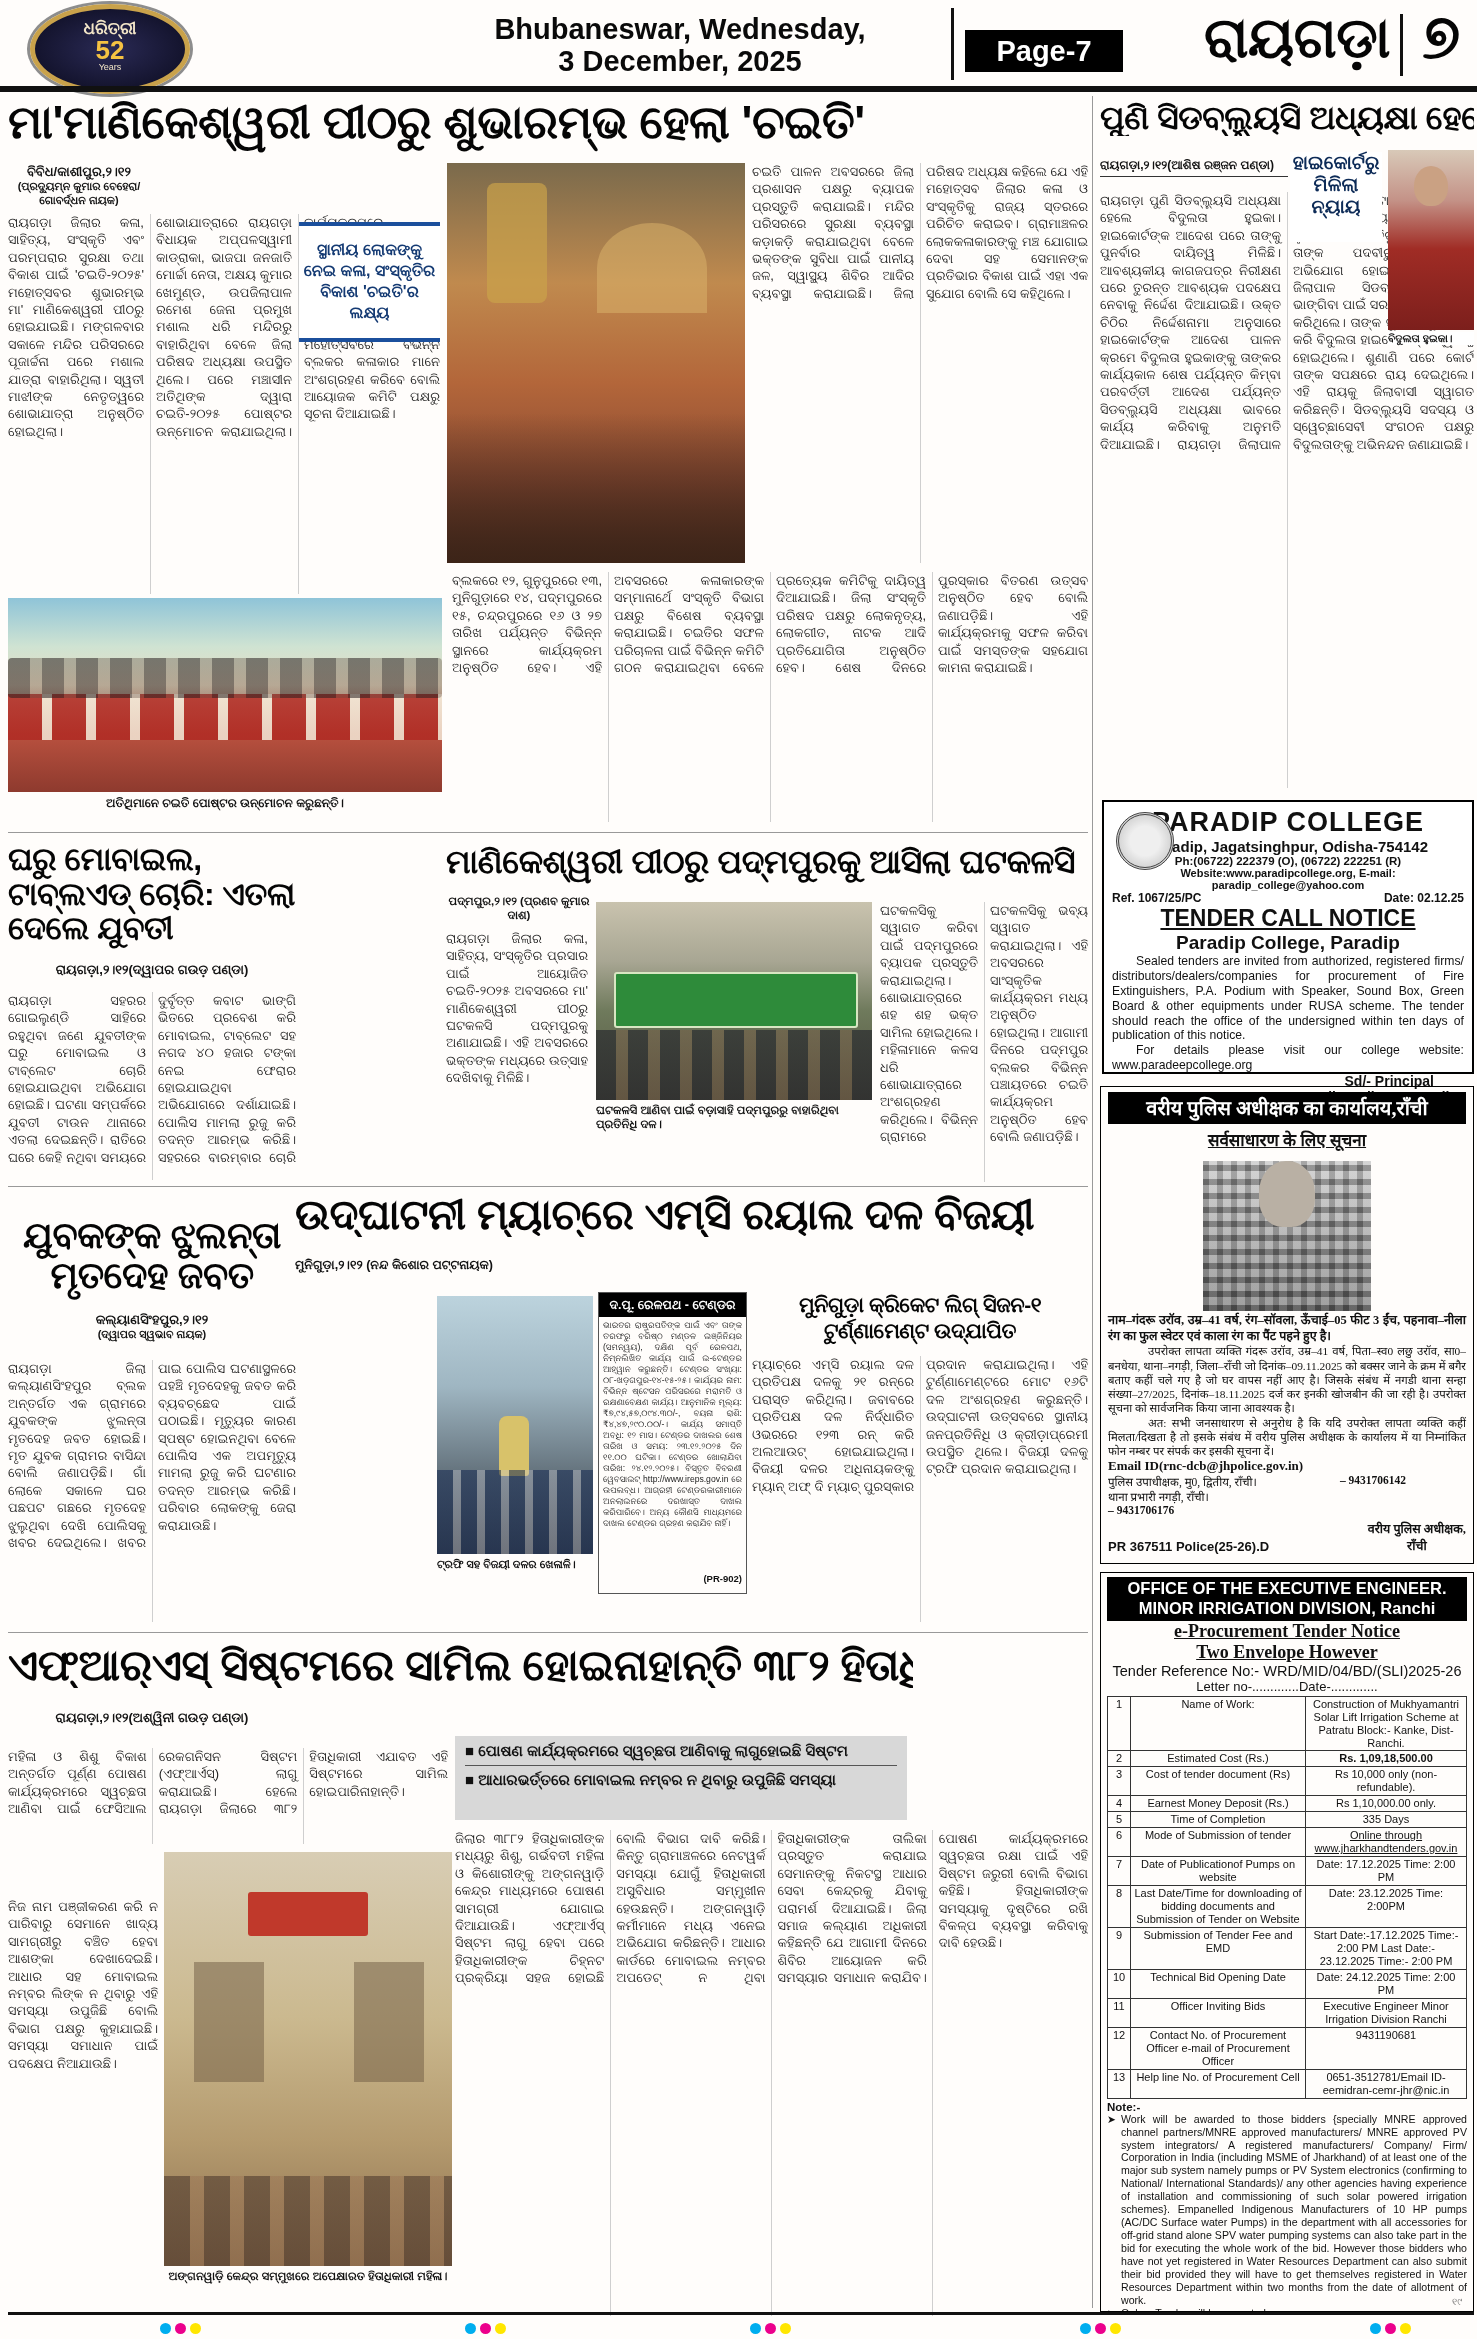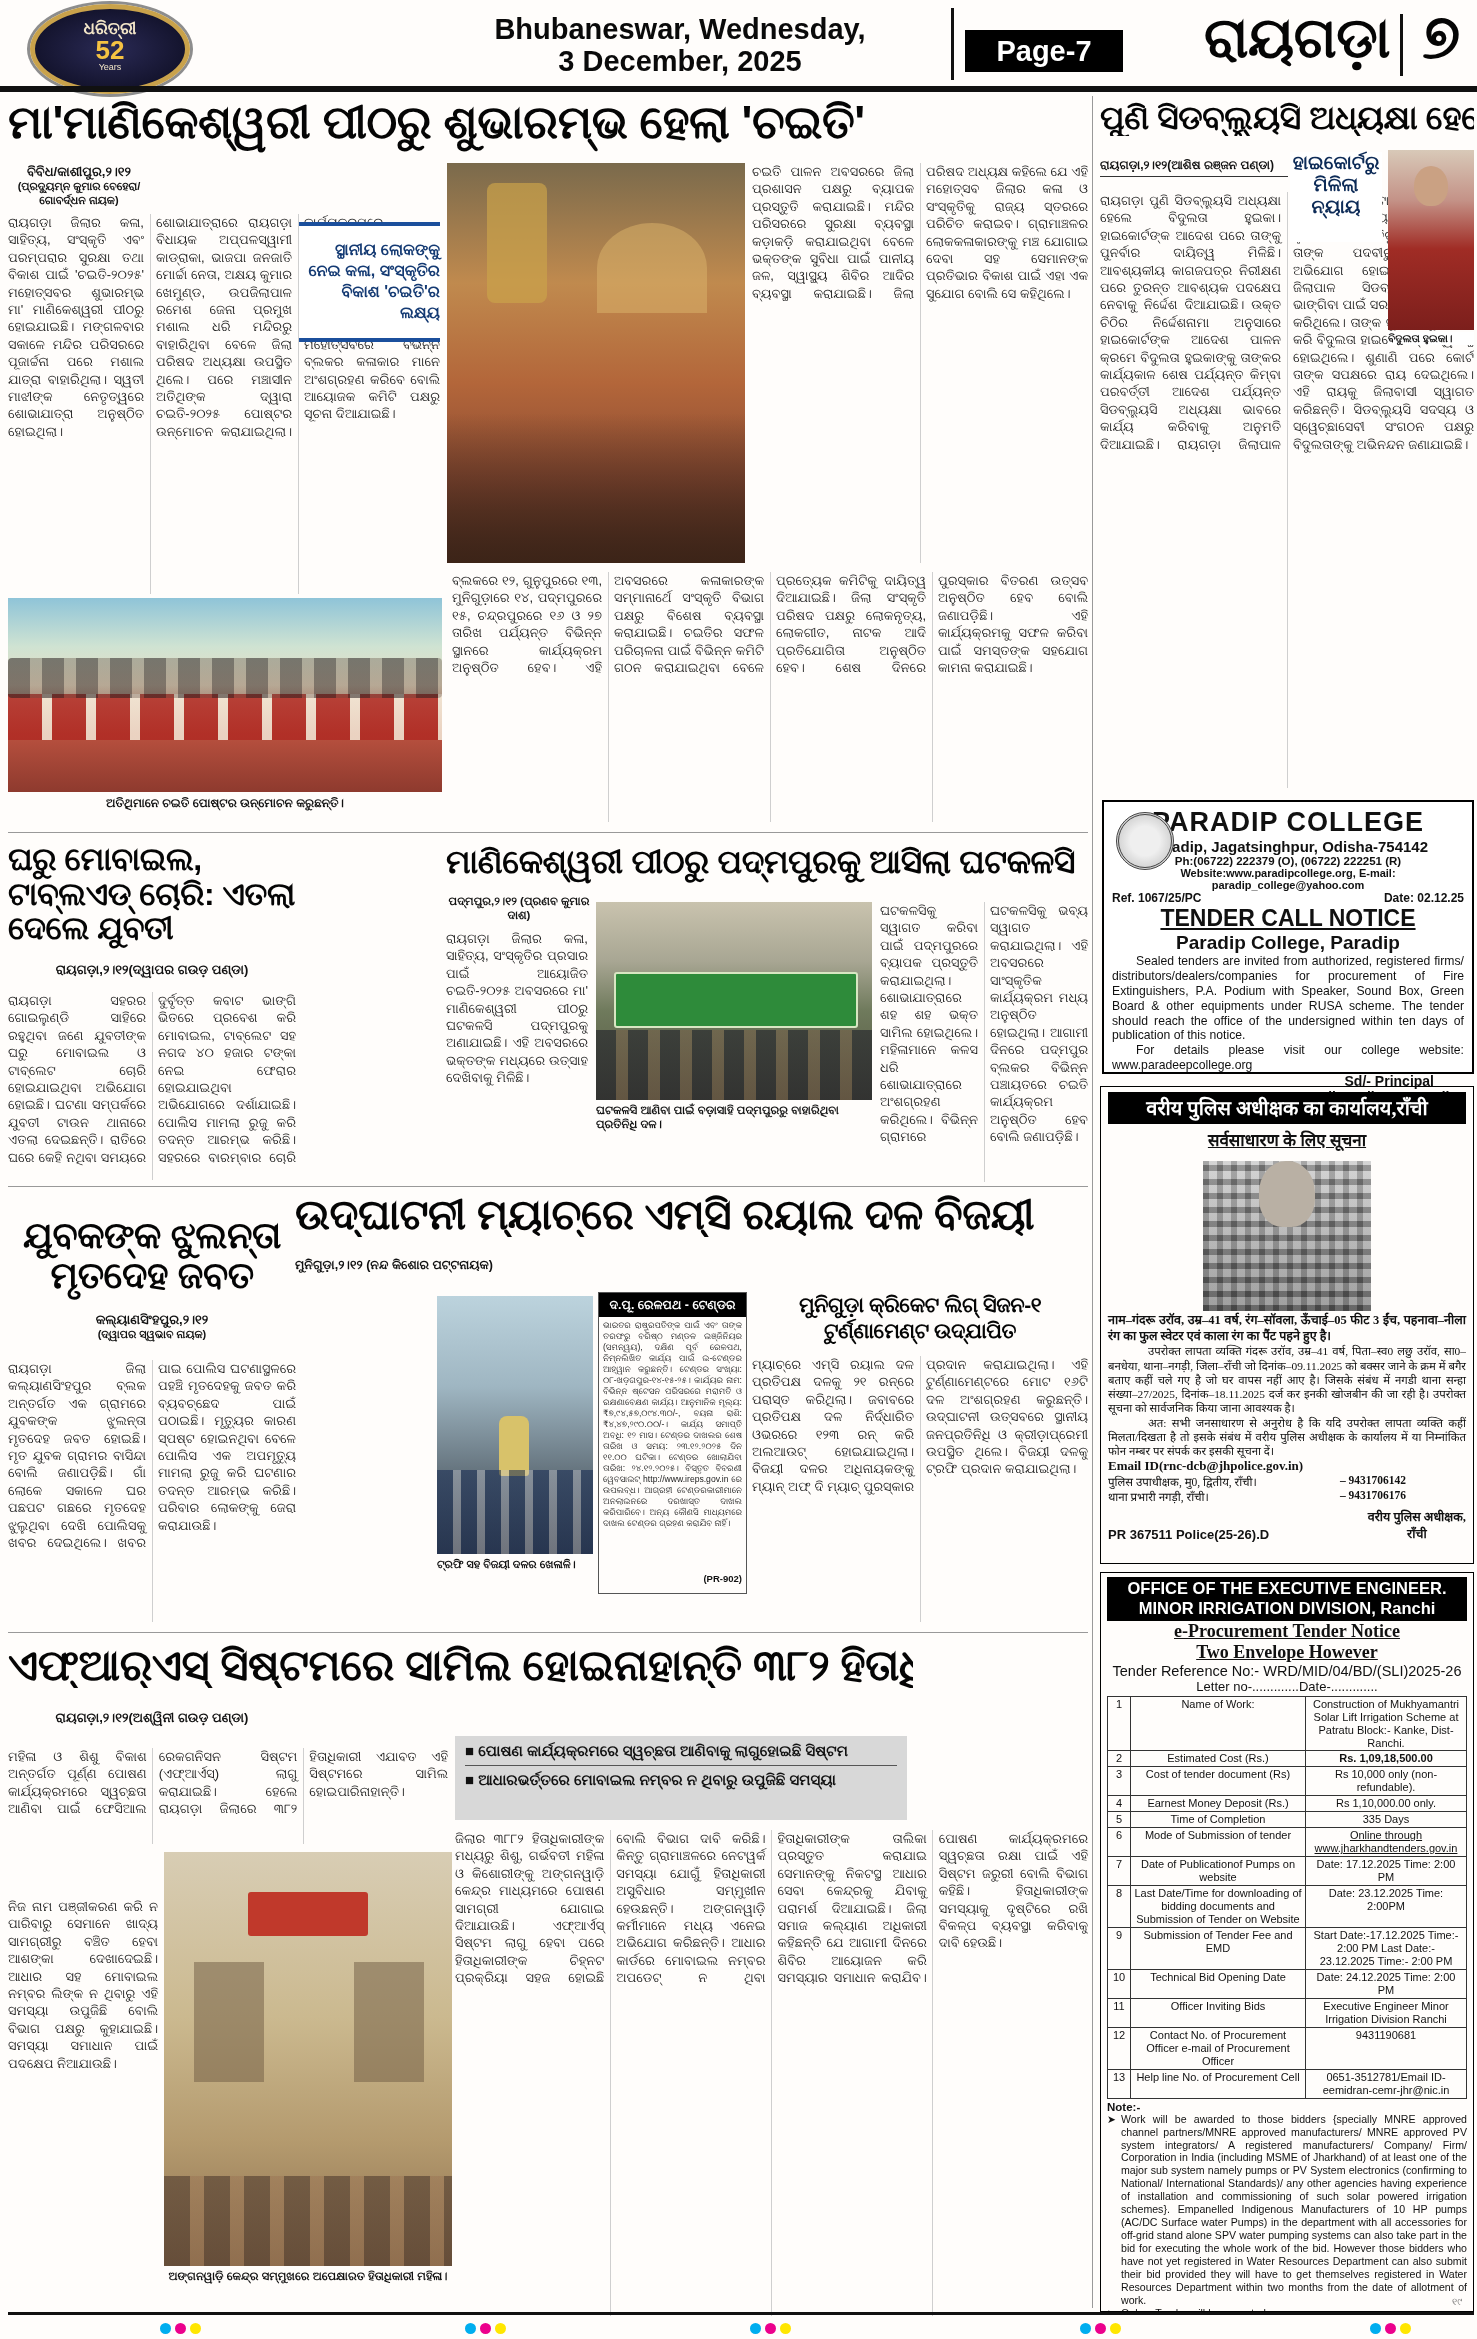--- a/index.html
+++ b/index.html
@@ -55,21 +55,21 @@
   <div class="abs odia-head" style="left:8px;top:98px;width:1082px;font-size:46px;">ମା'ମାଣିକେଶ୍ୱରୀ ପୀଠରୁ ଶୁଭାରମ୍ଭ ହେଲା 'ଚଇତି'</div>
 
   <div class="abs byline" style="left:8px;top:164px;width:142px;">
     <span>ବିବିଧ/କାଶୀପୁର,୨।୧୨</span>
     <small>(ପ୍ରଦ୍ୟୁମ୍ନ କୁମାର ବେହେରା/ଗୋବର୍ଦ୍ଧନ ନାୟକ)</small>
   </div>
 
   <div class="abs body-txt cols3" style="left:8px;top:214px;width:432px;height:380px;overflow:hidden;">ରାୟଗଡ଼ା ଜିଲାର କଳା, ସାହିତ୍ୟ, ସଂସ୍କୃତି ଏବଂ ପରମ୍ପରାର ସୁରକ୍ଷା ତଥା ବିକାଶ ପାଇଁ 'ଚଇତି-୨୦୨୫' ମହୋତ୍ସବର ଶୁଭାରମ୍ଭ ମା' ମାଣିକେଶ୍ୱରୀ ପୀଠରୁ ହୋଇଯାଇଛି। ମଙ୍ଗଳବାର ସକାଳେ ମନ୍ଦିର ପରିସରରେ ପୂଜାର୍ଚ୍ଚନା ପରେ ମଶାଲ ଯାତ୍ରା ବାହାରିଥିଲା। ସ୍ୱତୀ ମାଝୀଙ୍କ ନେତୃତ୍ୱରେ ଶୋଭାଯାତ୍ରା ଅନୁଷ୍ଠିତ ହୋଇଥିଲା। ଶୋଭାଯାତ୍ରାରେ ରାୟଗଡ଼ା ବିଧାୟକ ଅପ୍‌ପଳସ୍ୱାମୀ କାଡ୍ରାକା, ଭାଜପା ଜନଜାତି ମୋର୍ଚ୍ଚା ନେତା, ଅକ୍ଷୟ କୁମାର ଖେମୁଣ୍ଡ, ଉପଜିଲାପାଳ ରମେଶ ଜେନା ପ୍ରମୁଖ ମଶାଲ ଧରି ମନ୍ଦିରରୁ ବାହାରିଥିବା ବେଳେ ଜିଲା ପରିଷଦ ଅଧ୍ୟକ୍ଷା ଉପସ୍ଥିତ ଥିଲେ। ପରେ ମଞ୍ଚାସୀନ ଅତିଥିଙ୍କ ଦ୍ୱାରା ଚଇତି-୨୦୨୫ ପୋଷ୍ଟର ଉନ୍ମୋଚନ କରାଯାଇଥିଲା। କାର୍ଯ୍ୟକ୍ରମରେ ଜିଲାସ୍ତରୀୟ ପଦାଧିକାରୀ, କର୍ମଚାରୀ ଏବଂ ବହୁ ସଂଖ୍ୟାରେ ସ୍ଥାନୀୟ ଲୋକ ଯୋଗ ଦେଇଥିଲେ। ଡିସେମ୍ବର ୭ ତାରିଖ ପର୍ଯ୍ୟନ୍ତ ଚାଲିବା ଏହି ମହୋତ୍ସବରେ ବିଭିନ୍ନ ବ୍ଲକର କଳାକାର ମାନେ ଅଂଶଗ୍ରହଣ କରିବେ ବୋଲି ଆୟୋଜକ କମିଟି ପକ୍ଷରୁ ସୂଚନା ଦିଆଯାଇଛି।</div>
 
   <div class="abs" style="left:299px;top:222px;width:141px;height:112px;background:#fff;border-top:4px solid #1b4f9c;border-bottom:4px solid #1b4f9c;z-index:3;display:flex;align-items:center;">
-    <div style="font-size:16px;font-weight:bold;color:#143a73;text-align:right;line-height:1.3;width:100%;">ସ୍ଥାନୀୟ ଲୋକଙ୍କୁ ନେଇ କଳା, ସଂସ୍କୃତିର ବିକାଶ 'ଚଇତି'ର ଲକ୍ଷ୍ୟ</div>
+    <div style="font-size:16px;font-weight:bold;color:#143a73;text-align:center;line-height:1.3;width:100%;">ସ୍ଥାନୀୟ ଲୋକଙ୍କୁ ନେଇ କଳା, ସଂସ୍କୃତିର ବିକାଶ 'ଚଇତି'ର ଲକ୍ଷ୍ୟ</div>
   </div>
 
   <div class="abs photo" style="left:447px;top:163px;width:298px;height:400px;background:linear-gradient(180deg,#7a6a4c 0%,#c08a4e 30%,#b3663a 55%,#8a4a33 80%,#5e3526 100%);">
     <div style="position:absolute;left:40px;top:20px;width:60px;height:120px;background:#caa24a;border-radius:8px;opacity:0.7;"></div>
     <div style="position:absolute;left:150px;top:60px;width:110px;height:90px;background:#d9b06a;border-radius:50% 50% 0 0;opacity:0.55;"></div>
     <div style="position:absolute;left:0;bottom:0;width:298px;height:150px;background:linear-gradient(0deg,#3c2418,rgba(60,36,24,0));"></div>
   </div>
 
   <div class="abs body-txt cols2" style="left:752px;top:163px;width:336px;height:400px;overflow:hidden;">ଚଇତି ପାଳନ ଅବସରରେ ଜିଲା ପ୍ରଶାସନ ପକ୍ଷରୁ ବ୍ୟାପକ ପ୍ରସ୍ତୁତି କରାଯାଇଛି। ମନ୍ଦିର ପରିସରରେ ସୁରକ୍ଷା ବ୍ୟବସ୍ଥା କଡ଼ାକଡ଼ି କରାଯାଇଥିବା ବେଳେ ଭକ୍ତଙ୍କ ସୁବିଧା ପାଇଁ ପାନୀୟ ଜଳ, ସ୍ୱାସ୍ଥ୍ୟ ଶିବିର ଆଦିର ବ୍ୟବସ୍ଥା କରାଯାଇଛି। ଜିଲା ପରିଷଦ ଅଧ୍ୟକ୍ଷ କହିଲେ ଯେ ଏହି ମହୋତ୍ସବ ଜିଲାର କଳା ଓ ସଂସ୍କୃତିକୁ ରାଜ୍ୟ ସ୍ତରରେ ପରିଚିତ କରାଇବ। ଗ୍ରାମାଞ୍ଚଳର ଲୋକକଳାକାରଙ୍କୁ ମଞ୍ଚ ଯୋଗାଇ ଦେବା ସହ ସେମାନଙ୍କ ପ୍ରତିଭାର ବିକାଶ ପାଇଁ ଏହା ଏକ ସୁଯୋଗ ବୋଲି ସେ କହିଥିଲେ।</div>
 
@@ -189,21 +189,21 @@
       <div style="width:56px;height:66px;margin:10px auto 0;background:#b9b0a4;border-radius:48% 48% 42% 42%;"></div>
     </div>
     <div style="font-size:12.5px;font-weight:bold;line-height:1.25;text-align:justify;">नाम–गंदरू उरॉव, उम्र–41 वर्ष, रंग–सॉवला, ऊँचाई–05 फीट 3 ईंच, पहनावा–नीला रंग का फुल स्वेटर एवं काला रंग का पैंट पहने हुए है।</div>
     <div style="font-size:11.4px;line-height:1.25;text-align:justify;text-indent:40px;">उपरोक्त लापता व्यक्ति गंदरू उरॉव, उम्र–41 वर्ष, पिता–स्व0 लछु उरॉव, सा0–बनधेया, थाना–नगड़ी, जिला–राँची जो दिनांक–09.11.2025 को बक्सर जाने के क्रम में बगैर बताए कहीं चले गए है जो घर वापस नहीं आए है। जिसके संबंध में नगडी थाना सन्हा संख्या–27/2025, दिनांक–18.11.2025 दर्ज कर इनकी खोजबीन की जा रही है। उपरोक्त सूचना को सार्वजनिक किया जाना आवश्यक है।</div>
     <div style="font-size:11.4px;line-height:1.25;text-align:justify;text-indent:40px;">अत: सभी जनसाधारण से अनुरोध है कि यदि उपरोक्त लापता व्यक्ति कहीं मिलता/दिखता है तो इसके संबंध में वरीय पुलिस अधीक्षक के कार्यालय में या निम्नांकित फोन नम्बर पर संपर्क कर इसकी सूचना दें।</div>
     <div style="font-size:13px;font-weight:bold;">Email ID(rnc-dcb@jhpolice.gov.in)</div>
     <div style="display:flex;justify-content:space-between;font-size:11.5px;">
       <span>पुलिस उपाधीक्षक, मु0, द्वितीय, रॉंची।</span>
       <span style="font-weight:bold;margin-right:60px;">– 9431706142</span>
     </div>
-    <div style="display:flex;justify-content:space-between;font-size:11.5px;">
+    <div style="display:flex;justify-content:space-between;font-size:11.5px;flex-direction:column;">
       <span>थाना प्रभारी नगड़ी, रॉंची।</span>
       <span style="font-weight:bold;margin-right:60px;">– 9431706176</span>
     </div>
     <div style="display:flex;justify-content:space-between;align-items:flex-end;margin-top:4px;">
       <span style="font-size:13px;font-weight:bold;font-family:'Liberation Sans',sans-serif;">PR 367511 Police(25-26).D</span>
       <span style="text-align:center;font-size:12.5px;font-weight:bold;">
         <span style="display:block;">वरीय पुलिस अधीक्षक,</span>
         <span style="display:block;">राँची</span>
       </span>
     </div>

